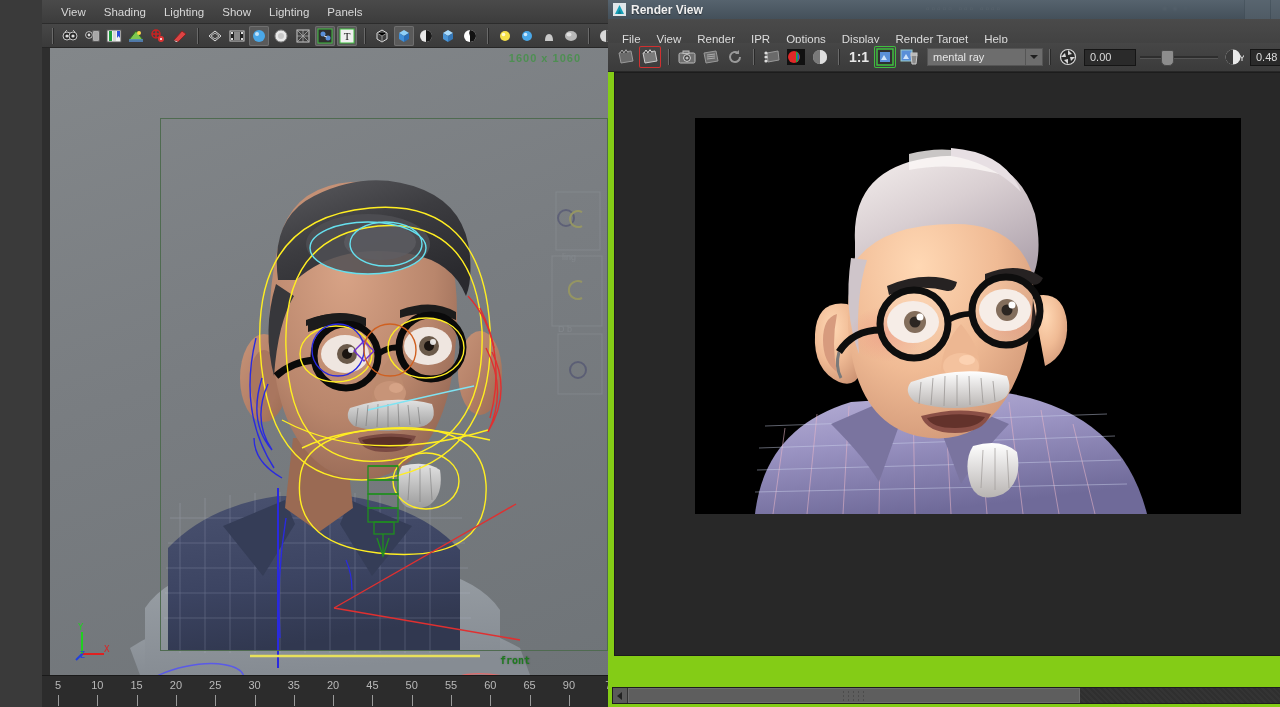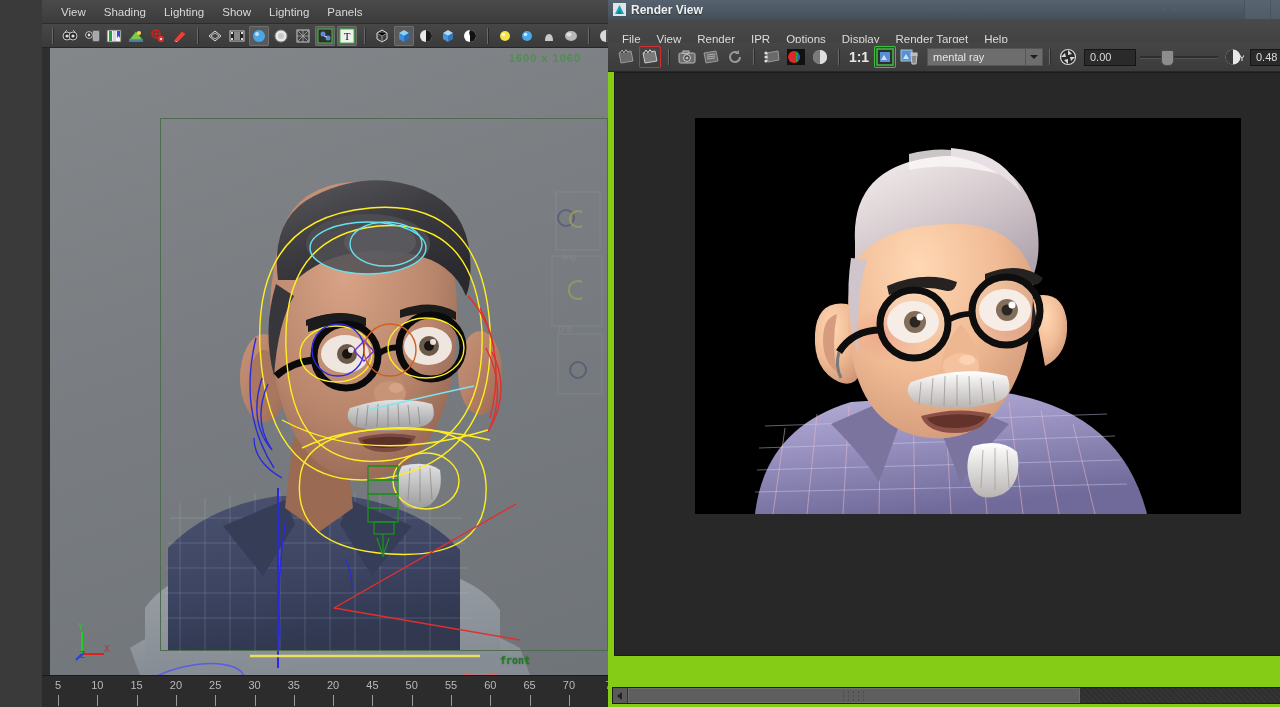--- a/index.html
+++ b/index.html
@@ -562,21 +562,21 @@
         <div class="tick-lbl" style="left: 330.4px;">45</div>
         <div class="tick" style="left: 330.4px;"></div>
         <div class="tick-lbl" style="left: 369.7px;">50</div>
         <div class="tick" style="left: 369.7px;"></div>
         <div class="tick-lbl" style="left: 409px;">55</div>
         <div class="tick" style="left: 409px;"></div>
         <div class="tick-lbl" style="left: 448.3px;">60</div>
         <div class="tick" style="left: 448.3px;"></div>
         <div class="tick-lbl" style="left: 487.6px;">65</div>
         <div class="tick" style="left: 487.6px;"></div>
-        <div class="tick-lbl" style="left: 526.9px;">70</div>
+        <div class="tick-lbl" style="left: 526.9px;">90</div>
         <div class="tick" style="left: 526.9px;"></div>
         <div class="tick-lbl" style="left: 566.2px;">7</div>
       </div>
   </div>
 
   <div id="render-win">
 
     <div id="rv-title">
       <svg id="rv-title-ico" viewBox="0 0 13 13">
         <rect x="0" y="0" width="13" height="13" fill="#dfe6ea"></rect>

